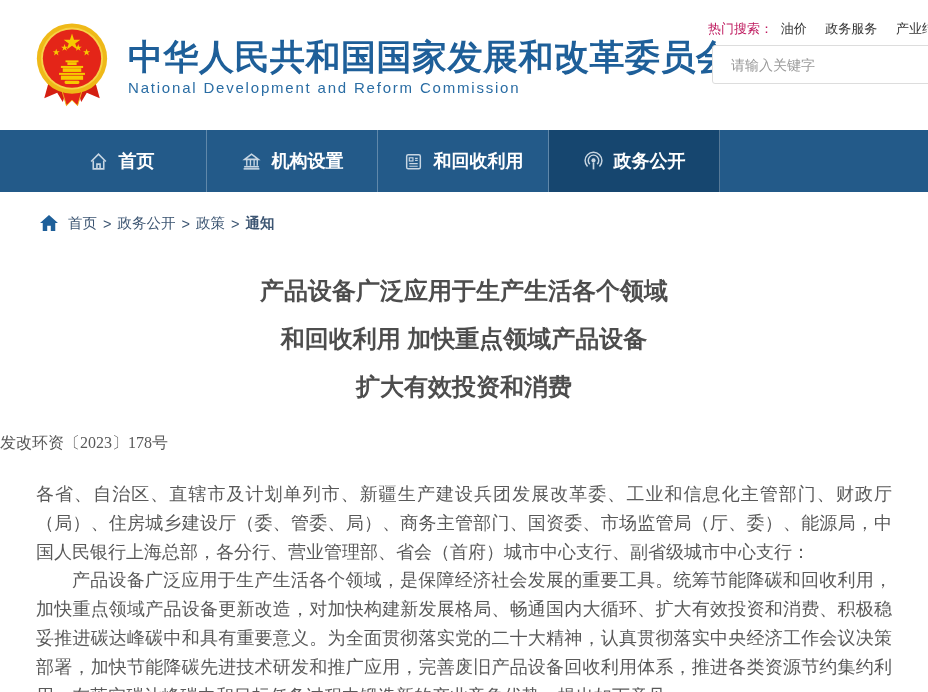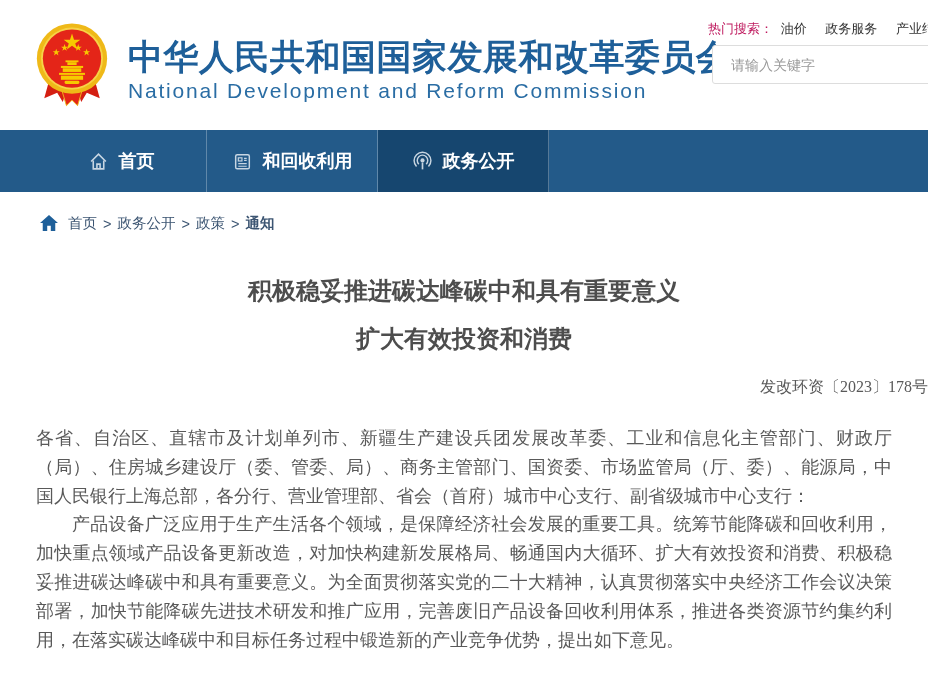--- a/index.html
+++ b/index.html
@@ -5,21 +5,21 @@
   * { margin:0; padding:0; box-sizing:border-box; }
   html,body { width:928px; height:692px; overflow:hidden; background:#fff;
     font-family:"Liberation Sans","DejaVu Sans",sans-serif; }
 
   
   .header { position:relative; height:130px; background:#fff; }
   .emblem { position:absolute; left:35px; top:20px; width:74px; height:90px; }
   .brand { position:absolute; left:128px; top:36px; }
   .brand-cn { font-size:35px; font-weight:bold; color:#1e5f99; letter-spacing:0.5px; line-height:1.2;
     font-family:"Liberation Sans","DejaVu Sans",sans-serif; }
-  .brand-en { font-size:21px; color:#2a6da4; letter-spacing:1.8px; margin-top:1px; white-space:nowrap; }
+  .brand-en { font-size:15px; color:#2a6da4; letter-spacing:1.8px; margin-top:1px; white-space:nowrap; }
   .hotsearch { position:absolute; left:708px; top:20px; font-size:13px; white-space:nowrap; }
   .hotsearch .hs-label { color:#be185d; margin-right:4px; }
   .hotsearch a { color:#333; text-decoration:none; margin-right:15px; }
   .searchbox { position:absolute; left:712px; top:45px; width:280px; height:39px;
     border:1px solid #ddd; border-radius:3px; padding:0 0 0 18px; font-size:14px; color:#555; outline:none; }
   .searchbox::placeholder { color:#999; }
 
   
   .nav { height:62px; background:#235a89; display:flex; padding-left:36px; }
   .nav-item { width:171px; display:flex; align-items:center; justify-content:center; gap:10px;
@@ -31,21 +31,21 @@
   
   .breadcrumb { display:flex; align-items:center; margin:22px 0 0 40px; font-size:14.5px; color:#3c5572; }
   .breadcrumb .home-ic { margin-right:10px; display:inline-flex; }
   .breadcrumb a { color:#3c5572; text-decoration:none; }
   .breadcrumb .sep { margin:0 6px; }
   .breadcrumb .current { font-weight:bold;text-align:center; }
 
   
   .art-title { margin-top:34px; text-align:center; font-size:24px; font-weight:bold;
     color:#4d4d4d; line-height:48px; }
-  .doc-num { text-align:right; margin-top:14px; font-size:16px; color:#595959;
+  .doc-num { text-align:left; margin-top:22px; font-size:16px; color:#595959;
     font-family:"Liberation Serif","DejaVu Serif",serif; }
   .body-text { margin:26px 36px 0 36px; font-size:18px; line-height:28.8px; color:#595959;
     text-align:justify; font-family:"Liberation Serif","DejaVu Serif",serif; }
   .body-text p.indent { text-indent:2em; }
 </style>
 </head>
 <body>
 
 <div class="header">
 
@@ -100,20 +100,29 @@
 
   <div class="nav-item">
     <svg width="21" height="21" viewBox="0 0 20 20" fill="none" stroke="#dfe8f0" stroke-width="1.5">
       <path d="M3 10 L10 3 L17 10"></path>
         <path d="M5 9 V17 H15 V9"></path>
         <path d="M8.5 17 V12.5 H11.5 V17"></path>
     </svg>
     <span>首页</span>
   </div>
 
+  <div class="nav-item">
+    <svg width="21" height="21" viewBox="0 0 20 20" fill="none" stroke="#dfe8f0" stroke-width="1.5">
+      <path d="M3.5 8 L10 3 L16.5 8 Z"></path>
+        <path d="M5.5 8 V14 M9 8 V14 M12.5 8 V14 M15.5 8 V14" stroke-width="1.3"></path>
+      <path d="M3 15 H17"></path>
+        <path d="M2.5 17 H17.5"></path>
+    </svg>
+    <span>机构设置</span>
+  </div>
 
   <div class="nav-item">
     <svg width="21" height="21" viewBox="0 0 20 20" fill="none" stroke="#dfe8f0" stroke-width="1.4">
       <rect x="3.5" y="3.5" width="13" height="13.5" rx="1.5"></rect>
       <rect x="6" y="6.5" width="3.5" height="3" stroke-width="1.1"></rect>
       <path d="M11.5 7 H14 M11.5 9 H14 M6 12 H14 M6 14.5 H14" stroke-width="1.1"></path>
     </svg>
     <span>和回收利用</span>
   </div>
 
@@ -138,21 +147,22 @@
   <a href="#">首页</a>
   <span class="sep">&gt;</span>
   <a href="#">政务公开</a>
   <span class="sep">&gt;</span>
   <a href="#">政策</a>
   <span class="sep">&gt;</span>
   <span class="current">通知</span>
 </div>
 
 <div class="art-title">
-  <div>积极稳妥推进碳达峰碳中和具有重要意义</div>
+  <div>产品设备广泛应用于生产生活各个领域</div>
+  <div>和回收利用 加快重点领域产品设备</div>
   <div>扩大有效投资和消费</div>
 </div>
 
 <div class="doc-num">发改环资〔2023〕178号</div>
 
 <div class="body-text">
   <p>各省、自治区、直辖市及计划单列市、新疆生产建设兵团发展改革委、工业和信息化主管部门、财政厅（局）、住房城乡建设厅（委、管委、局）、商务主管部门、国资委、市场监管局（厅、委）、能源局，中国人民银行上海总部，各分行、营业管理部、省会（首府）城市中心支行、副省级城市中心支行：</p>
   <p class="indent">产品设备广泛应用于生产生活各个领域，是保障经济社会发展的重要工具。统筹节能降碳和回收利用，加快重点领域产品设备更新改造，对加快构建新发展格局、畅通国内大循环、扩大有效投资和消费、积极稳妥推进碳达峰碳中和具有重要意义。为全面贯彻落实党的二十大精神，认真贯彻落实中央经济工作会议决策部署，加快节能降碳先进技术研发和推广应用，完善废旧产品设备回收利用体系，推进各类资源节约集约利用，在落实碳达峰碳中和目标任务过程中锻造新的产业竞争优势，提出如下意见。</p>
 </div>
 

